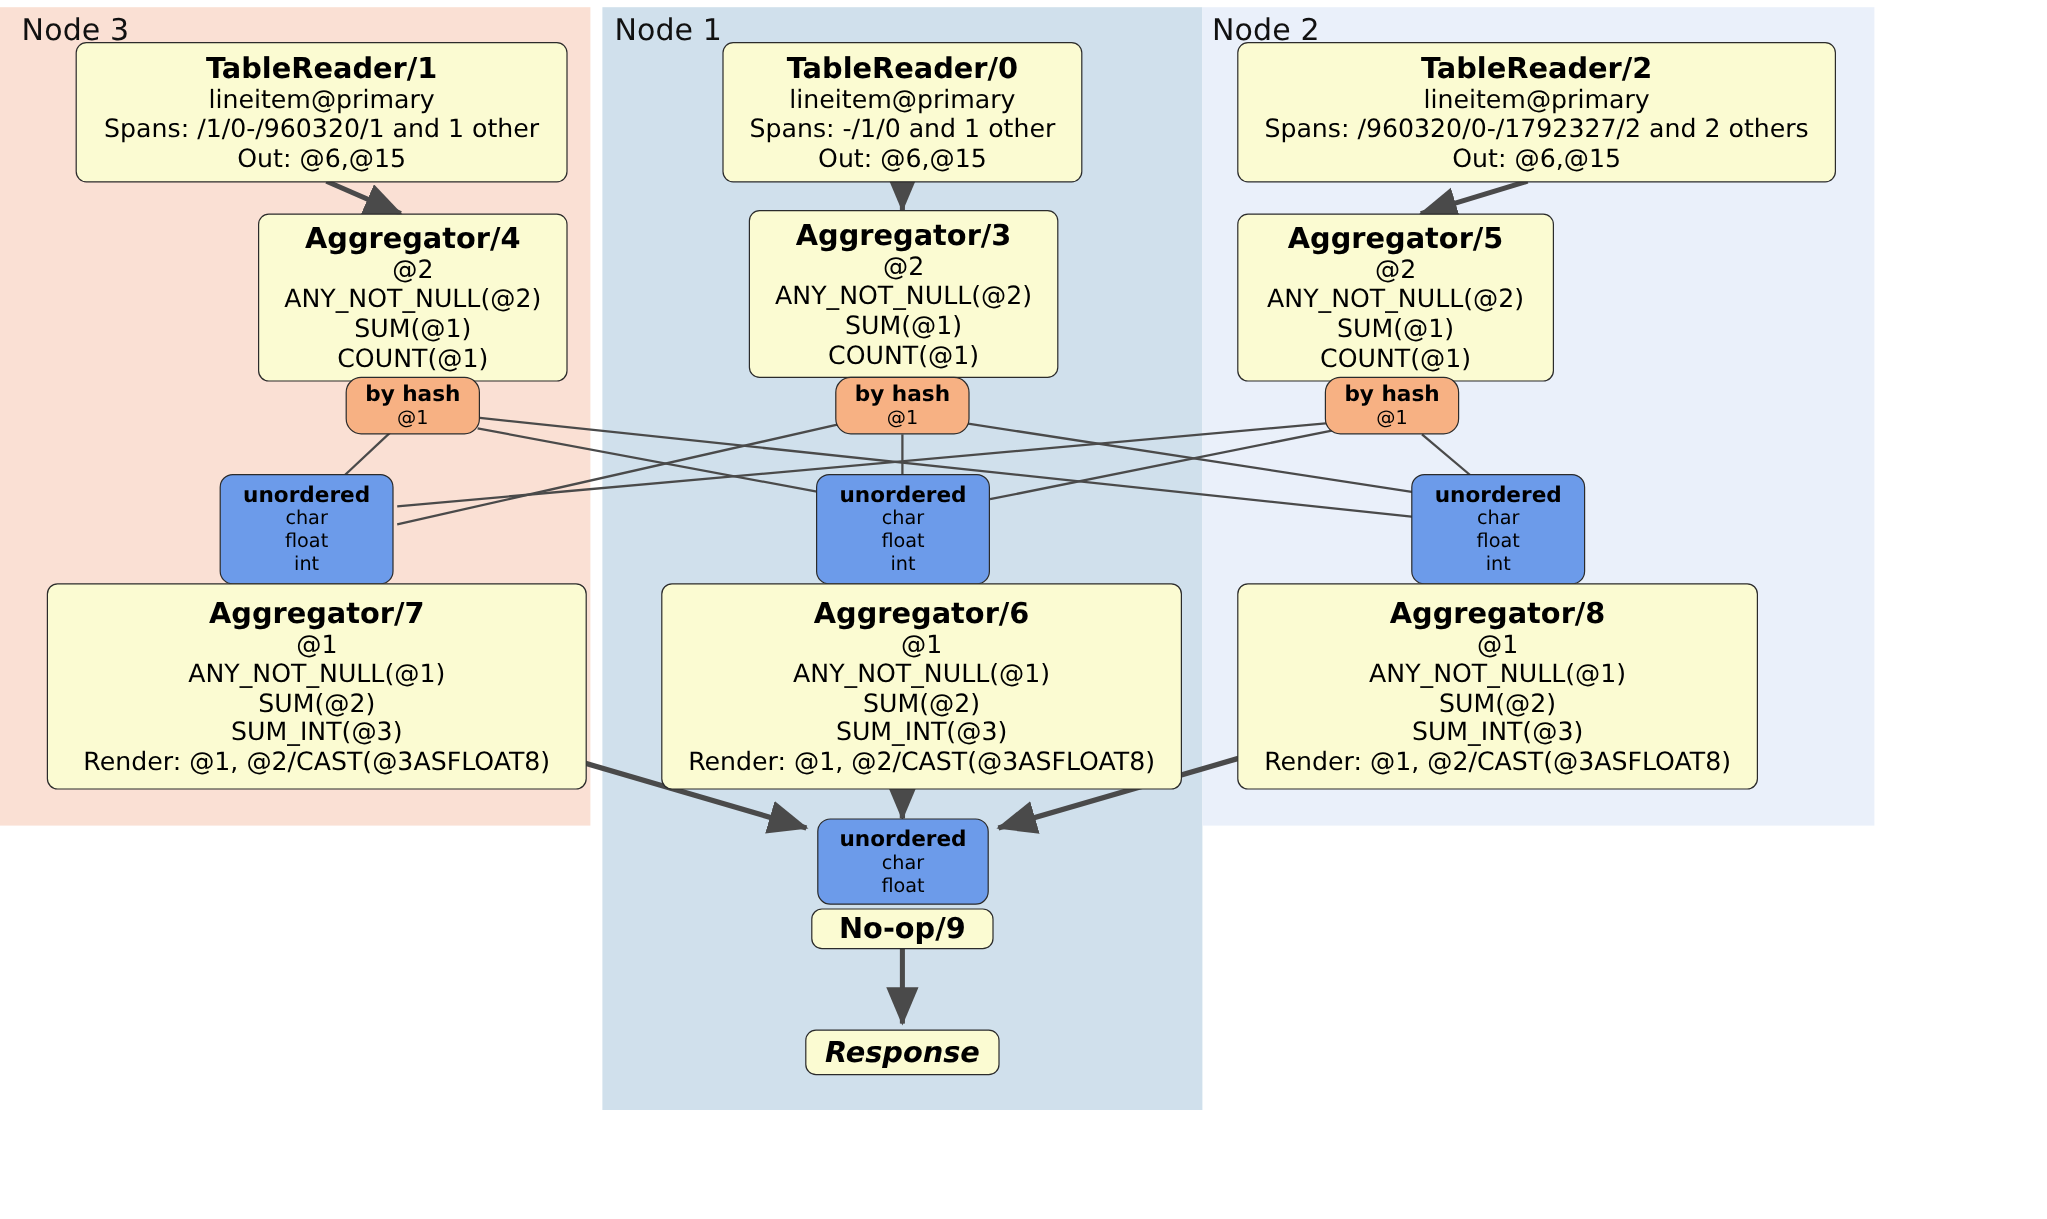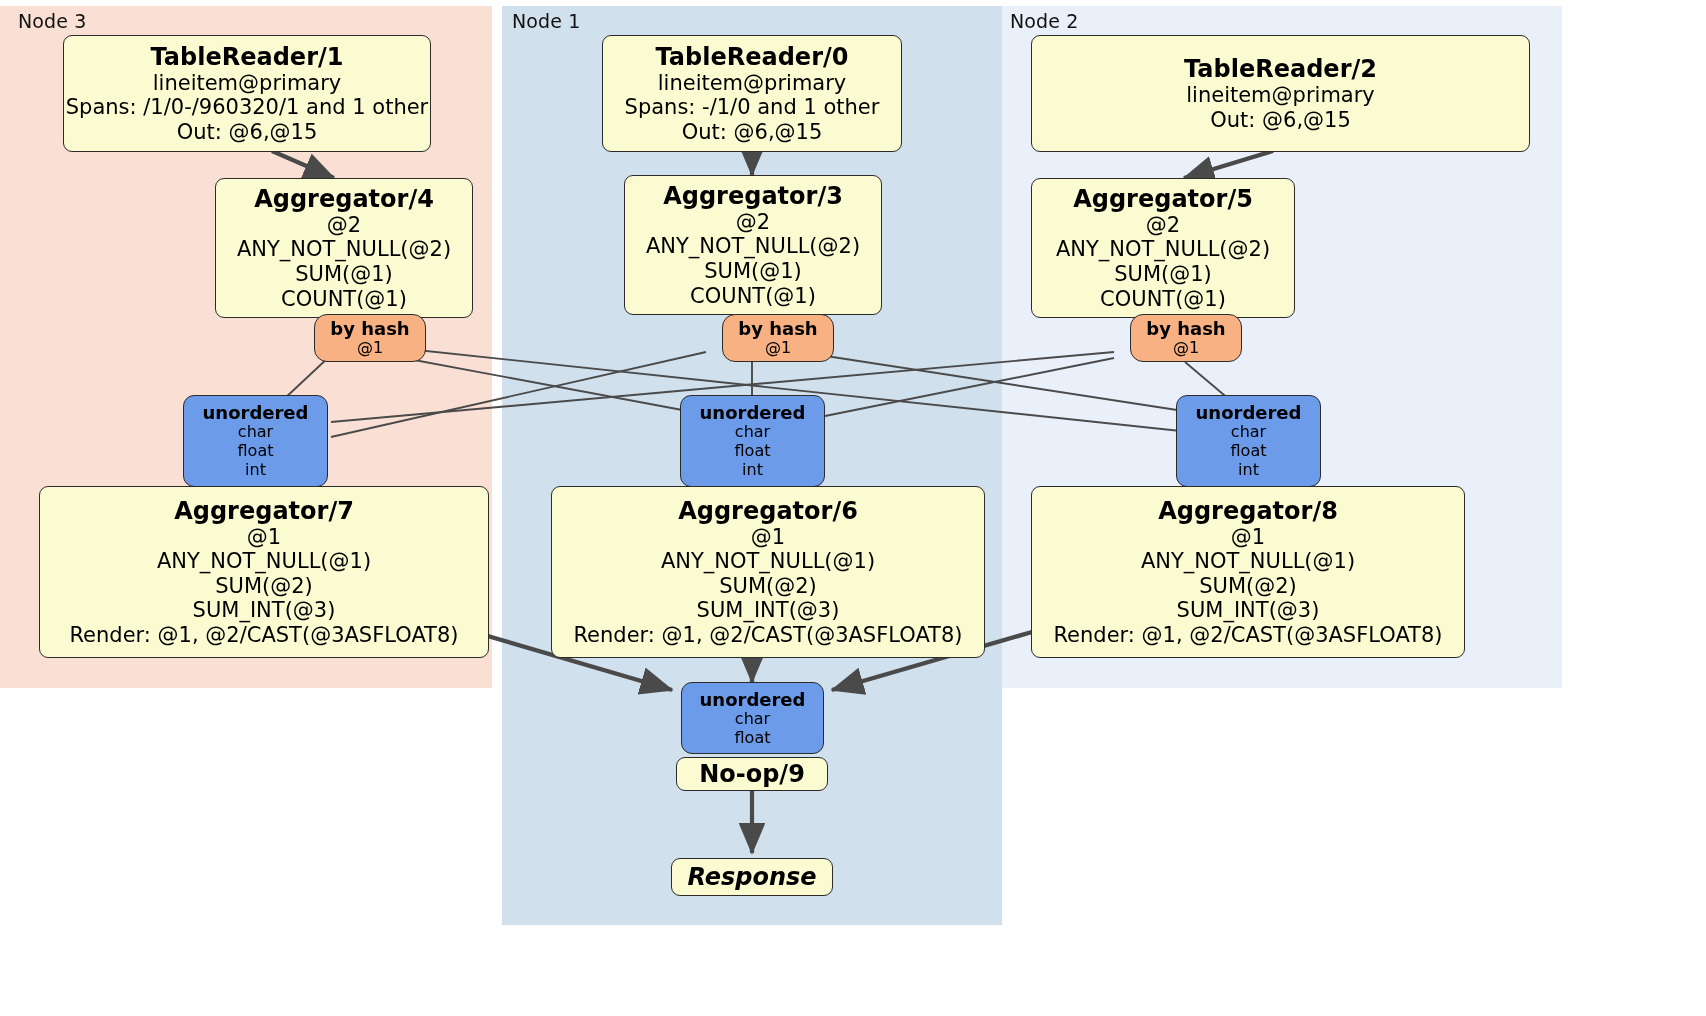--- a/index.html
+++ b/index.html
@@ -1,27 +1,27 @@
 <!DOCTYPE html>
 <html><head>
 <meta charset="utf-8">
 <style>
   html,body{margin:0;padding:0;background:#ffffff;}
   body{width:1706px;height:1016px;position:relative;overflow:hidden;
        font-family:"DejaVu Sans","Liberation Sans",sans-serif;}
   #canvas{position:absolute;left:0;top:0;width:1706px;height:1016px;}
 
   .node-panel{position:absolute;box-sizing:border-box;}
-  .node-label{position:absolute;font-size:19px;color:#111;letter-spacing:0.1px;}
+  .node-label{position:absolute;font-size:25px;color:#111;letter-spacing:0.1px;}
 
   .gbox{position:absolute;box-sizing:border-box;border:1.6px solid #2b2b2b;
         border-radius:9px;display:flex;flex-direction:column;align-items:center;
         justify-content:center;text-align:center;line-height:1.17;}
   .gbox.proc{background:#FBFBD2;}
-  .gbox.router{background:#F7B183;border-radius:13px;margin-left:26px;}
+  .gbox.router{background:#F7B183;border-radius:13px;}
   .gbox.recv{background:#6C9BEA;border-radius:11px;}
 
   .t-title{font-weight:bold;font-size:24px;color:#000;}
   .t-title.sm{font-size:18px;}
   .t-line{font-size:21px;color:#000;}
   .t-line.sm{font-size:16px;}
 
   svg.edges{position:absolute;left:0;top:0;width:1706px;height:1016px;
             pointer-events:none;overflow:visible;}
 </style>
@@ -71,37 +71,38 @@
     <path d="M752,478 L752,486" stroke="#4a4a4a" stroke-width="2.2" fill="none"></path>
     <path d="M1247,478 L1247,486" stroke="#4a4a4a" stroke-width="2.2" fill="none"></path>
 
     <path d="M474,632 L672,690" stroke="#4a4a4a" stroke-width="4.4" fill="none" marker-end="url(#ah)"></path>
     <path d="M752,658 L752,682" stroke="#4a4a4a" stroke-width="4.4" fill="none" marker-end="url(#ah)"></path>
     <path d="M1032,632 L832,690" stroke="#4a4a4a" stroke-width="4.4" fill="none" marker-end="url(#ah)"></path>
 
     <path d="M752,790 L752,853" stroke="#4a4a4a" stroke-width="4.2" fill="none" marker-end="url(#ah)"></path>
   </svg>
 
-  <div class="gbox proc" style="left:63px;top:35px;width:368px;height:117px;">
+  <div class="gbox proc" style="left:63px;top:35px;width:410px;height:117px;">
     <div class="t-title">TableReader/1</div>
     <div class="t-line">lineitem@primary</div>
     <div class="t-line">Spans: /1/0-/960320/1 and 1 other</div>
     <div class="t-line">Out: @6,@15</div>
   </div>
 
   <div class="gbox proc" style="left:602px;top:35px;width:300px;height:117px;">
     <div class="t-title">TableReader/0</div>
     <div class="t-line">lineitem@primary</div>
     <div class="t-line">Spans: -/1/0 and 1 other</div>
     <div class="t-line">Out: @6,@15</div>
   </div>
 
   <div class="gbox proc" style="left:1031px;top:35px;width:499px;height:117px;">
     <div class="t-title">TableReader/2</div>
     <div class="t-line">lineitem@primary</div>
+    <div class="t-line">Spans: /960320/0-/1792327/2 and 2 others</div>
     <div class="t-line">Out: @6,@15</div>
   </div>
 
   <div class="gbox proc" style="left:215px;top:178px;width:258px;height:140px;">
     <div class="t-title">Aggregator/4</div>
     <div class="t-line">@2</div>
     <div class="t-line">ANY_NOT_NULL(@2)</div>
     <div class="t-line">SUM(@1)</div>
     <div class="t-line">COUNT(@1)</div>
   </div>

